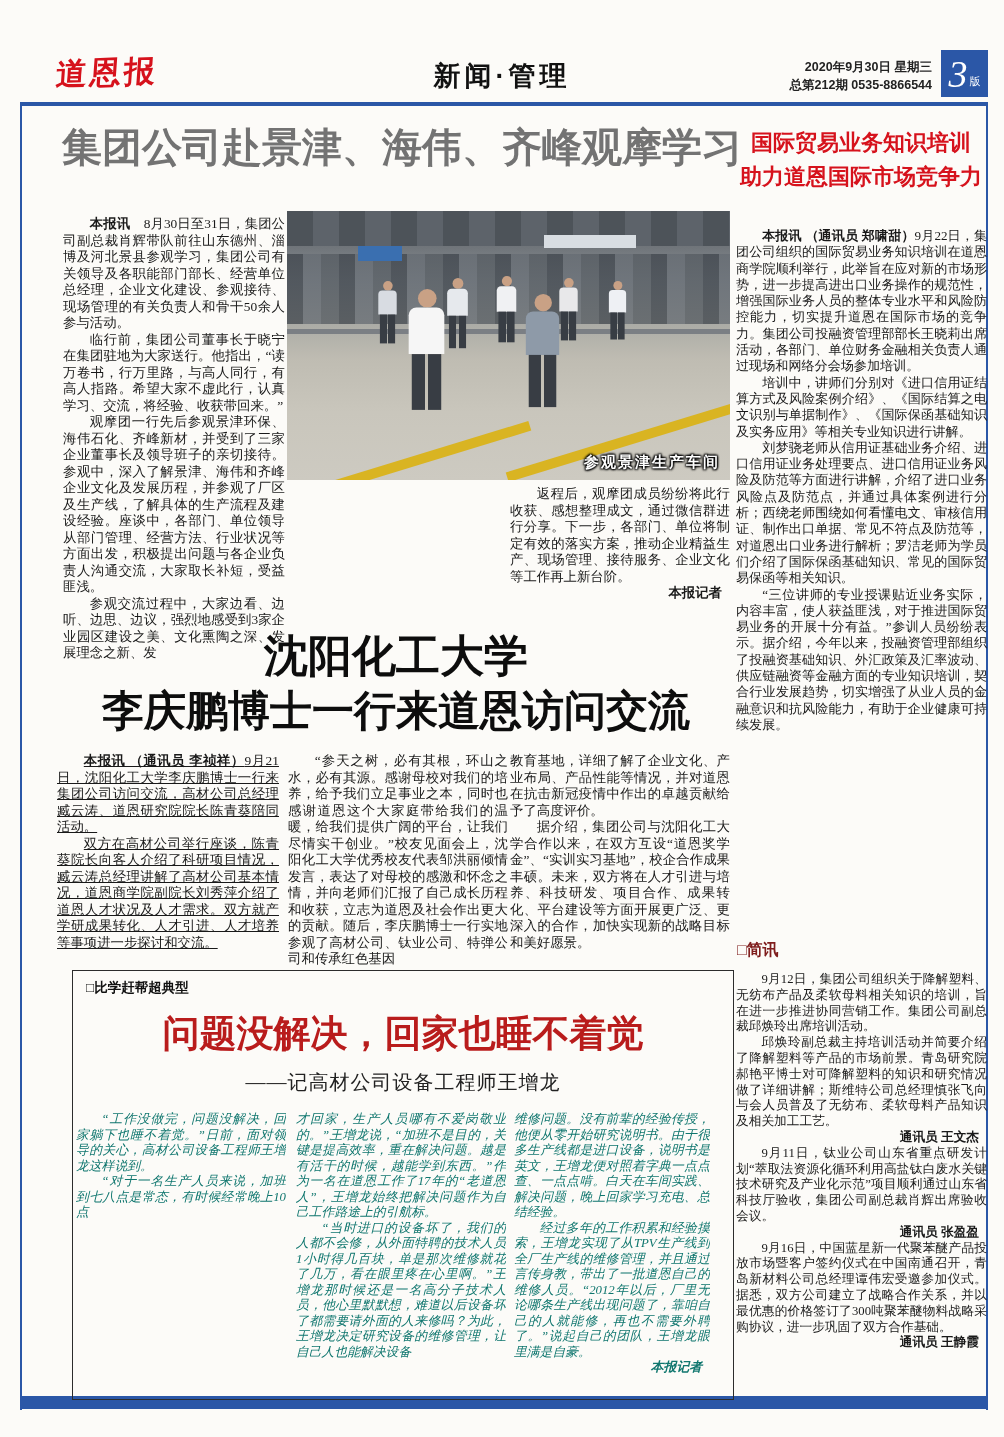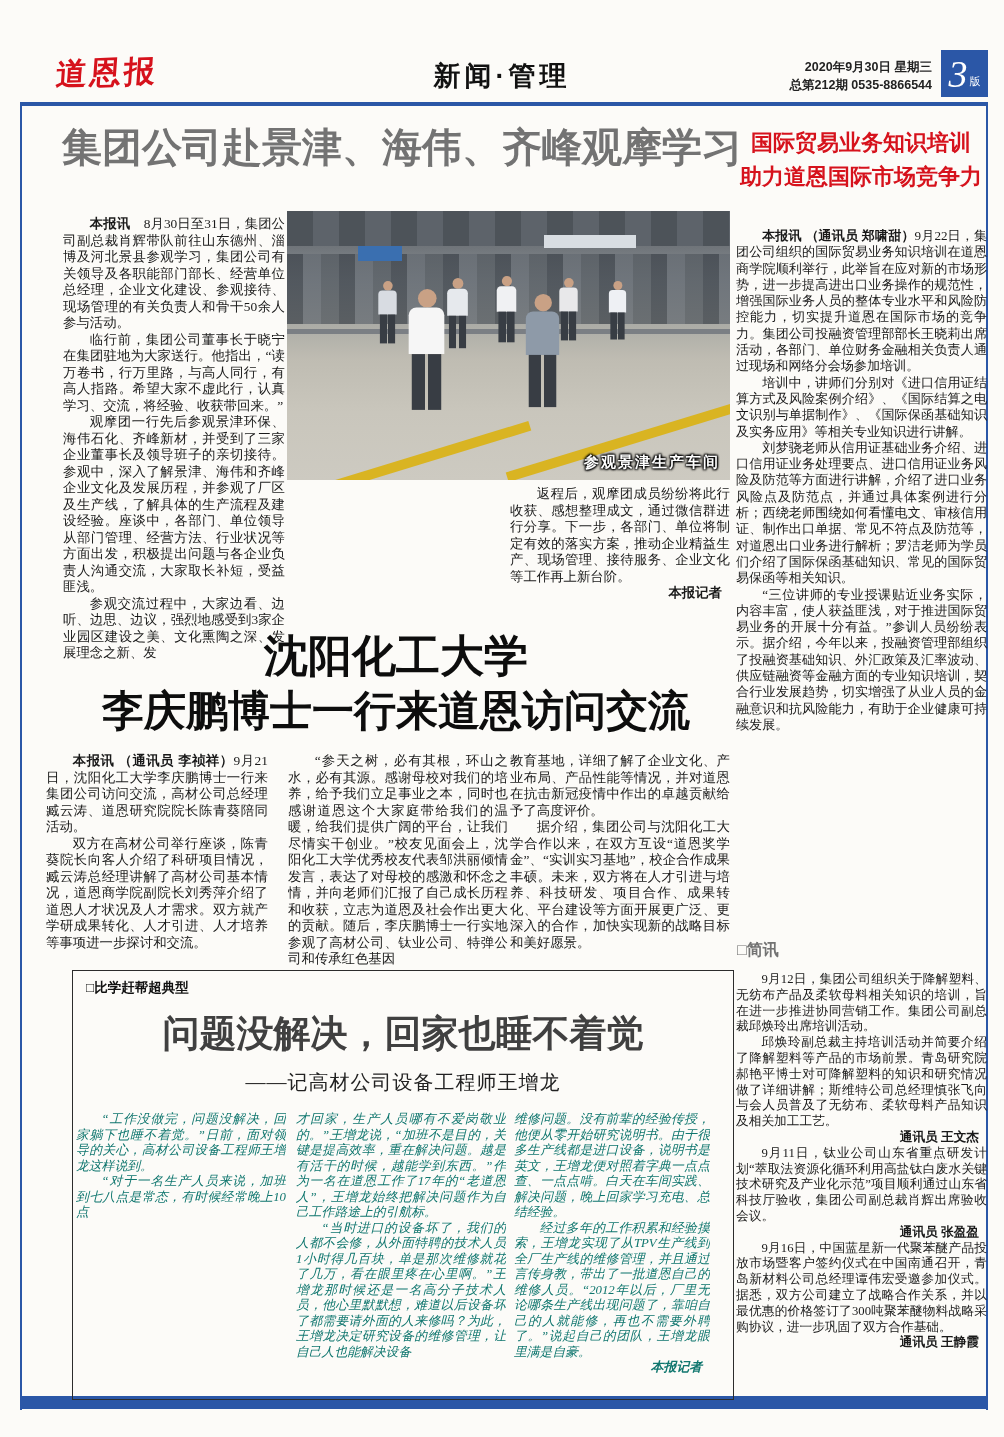--- a/index.html
+++ b/index.html
@@ -59,28 +59,28 @@
   .ystripe.s1{left:48%;top:79%;}
   .ystripe.s2{left:-18%;top:96%;}
   .person{position:absolute;display:flex;flex-direction:column;align-items:center;transform-origin:top center;}
   .p-head{width:12px;height:12px;border-radius:50%;background:#c9a185;}
   .p-torso{width:23px;height:30px;border-radius:5px 5px 0 0;background:var(--shirt,#eee);}
   .p-legs{width:19px;height:36px;
     background:linear-gradient(90deg,#383d44 0 44%,transparent 44% 56%,#383d44 56% 100%);}
   .caption{position:absolute;right:10px;bottom:8px;color:#fff;font-weight:bold;font-size:15px;
     letter-spacing:2px;text-shadow:1px 1px 2px #000,-1px -1px 2px #000,1px -1px 2px #000,-1px 1px 2px #000;}
   
-  .briefs-label{position:absolute;left:737px;top:940px;font-family:Liberation Serif, serif;
-    font-weight:900;font-size:16px;color:#737373;}
+  .briefs-label{position:absolute;left:737px;top:940px;font-family:Liberation Mono, monospace;
+    font-weight:900;font-size:16px;color:#7f1d1d;}
   
   .feature-box{position:absolute;left:62px;top:970px;width:660px;height:428px;border:1px solid #2c2c2c;overflow:hidden;margin-left:10px;}
   .kicker{position:absolute;left:13px;top:8px;font-family:"Liberation Sans","DejaVu Sans",sans-serif;
     font-weight:bold;font-size:13.5px;color:#111;}
   .feature-hl{position:absolute;left:0;top:38px;width:100%;text-align:center;
-    font-family:"Liberation Sans","DejaVu Sans",sans-serif;font-weight:900;font-size:37px;color:#404040;}
+    font-family:"Liberation Sans","DejaVu Sans",sans-serif;font-weight:900;font-size:37px;color:#b91c1c;}
   .feature-sub{position:absolute;left:0;top:98px;width:100%;text-align:center;
     font-size:20px;color:#222;letter-spacing:1px;}
 </style>
 </head>
 <body>
 
 <div class="page">
 
   <div class="masthead">道恩报</div>
   <div class="section-title">新闻·管理</div>
@@ -175,21 +175,21 @@
     <p>9月11日，钛业公司山东省重点研发计划“萃取法资源化循环利用高盐钛白废水关键技术研究及产业化示范”项目顺利通过山东省科技厅验收，集团公司副总裁肖辉出席验收会议。</p>
     <p class="byline">通讯员 张盈盈</p>
     <p>9月16日，中国蓝星新一代聚苯醚产品投放市场暨客户签约仪式在中国南通召开，青岛新材料公司总经理谭伟宏受邀参加仪式。据悉，双方公司建立了战略合作关系，并以最优惠的价格签订了300吨聚苯醚物料战略采购协议，进一步巩固了双方合作基础。</p>
     <p class="byline">通讯员 王静霞</p>
   </div>
 
   <div class="hl-black-mid">
     <div class="l1">沈阳化工大学</div>
     <div class="l2">李庆鹏博士一行来道恩访问交流</div>
   </div>
-  <div class="col" style="left:46px;top:753px;width:222px;height:214px;">
+  <div class="col" style="left:57px;top:753px;width:222px;height:214px;text-decoration:underline;">
     <p><b class="lead">本报讯 （通讯员 李祯祥）</b><span>9月21日，沈阳化工大学李庆鹏博士一行来集团公司访问交流，高材公司总经理臧云涛、道恩研究院院长陈青葵陪同活动。</span></p>
     <p>双方在高材公司举行座谈，陈青葵院长向客人介绍了科研项目情况，臧云涛总经理讲解了高材公司基本情况，道恩商学院副院长刘秀萍介绍了道恩人才状况及人才需求。双方就产学研成果转化、人才引进、人才培养等事项进一步探讨和交流。</p>
   </div>
   <div class="col" style="left:288px;top:753px;width:220px;height:214px;overflow:hidden;">
     <p>“参天之树，必有其根，环山之水，必有其源。感谢母校对我们的培养，给予我们立足事业之本，同时也感谢道恩这个大家庭带给我们的温暖，给我们提供广阔的平台，让我们尽情实干创业。”校友见面会上，沈阳化工大学优秀校友代表邹洪丽倾情发言，表达了对母校的感激和怀念之情，并向老师们汇报了自己成长历程和收获，立志为道恩及社会作出更大的贡献。随后，李庆鹏博士一行实地参观了高材公司、钛业公司、特弹公司和传承红色基因</p>
   </div>
   <div class="col" style="left:510px;top:753px;width:220px;height:214px;">
     <p class="cont">教育基地，详细了解了企业文化、产业布局、产品性能等情况，并对道恩在抗击新冠疫情中作出的卓越贡献给予了高度评价。</p>
     <p>据介绍，集团公司与沈阳化工大学合作以来，在双方互设“道恩奖学金”、“实训实习基地”，校企合作成果丰硕。未来，双方将在人才引进与培养、科技研发、项目合作、成果转化、平台建设等方面开展更广泛、更深入的合作，加快实现新的战略目标和美好愿景。</p>
   </div>

